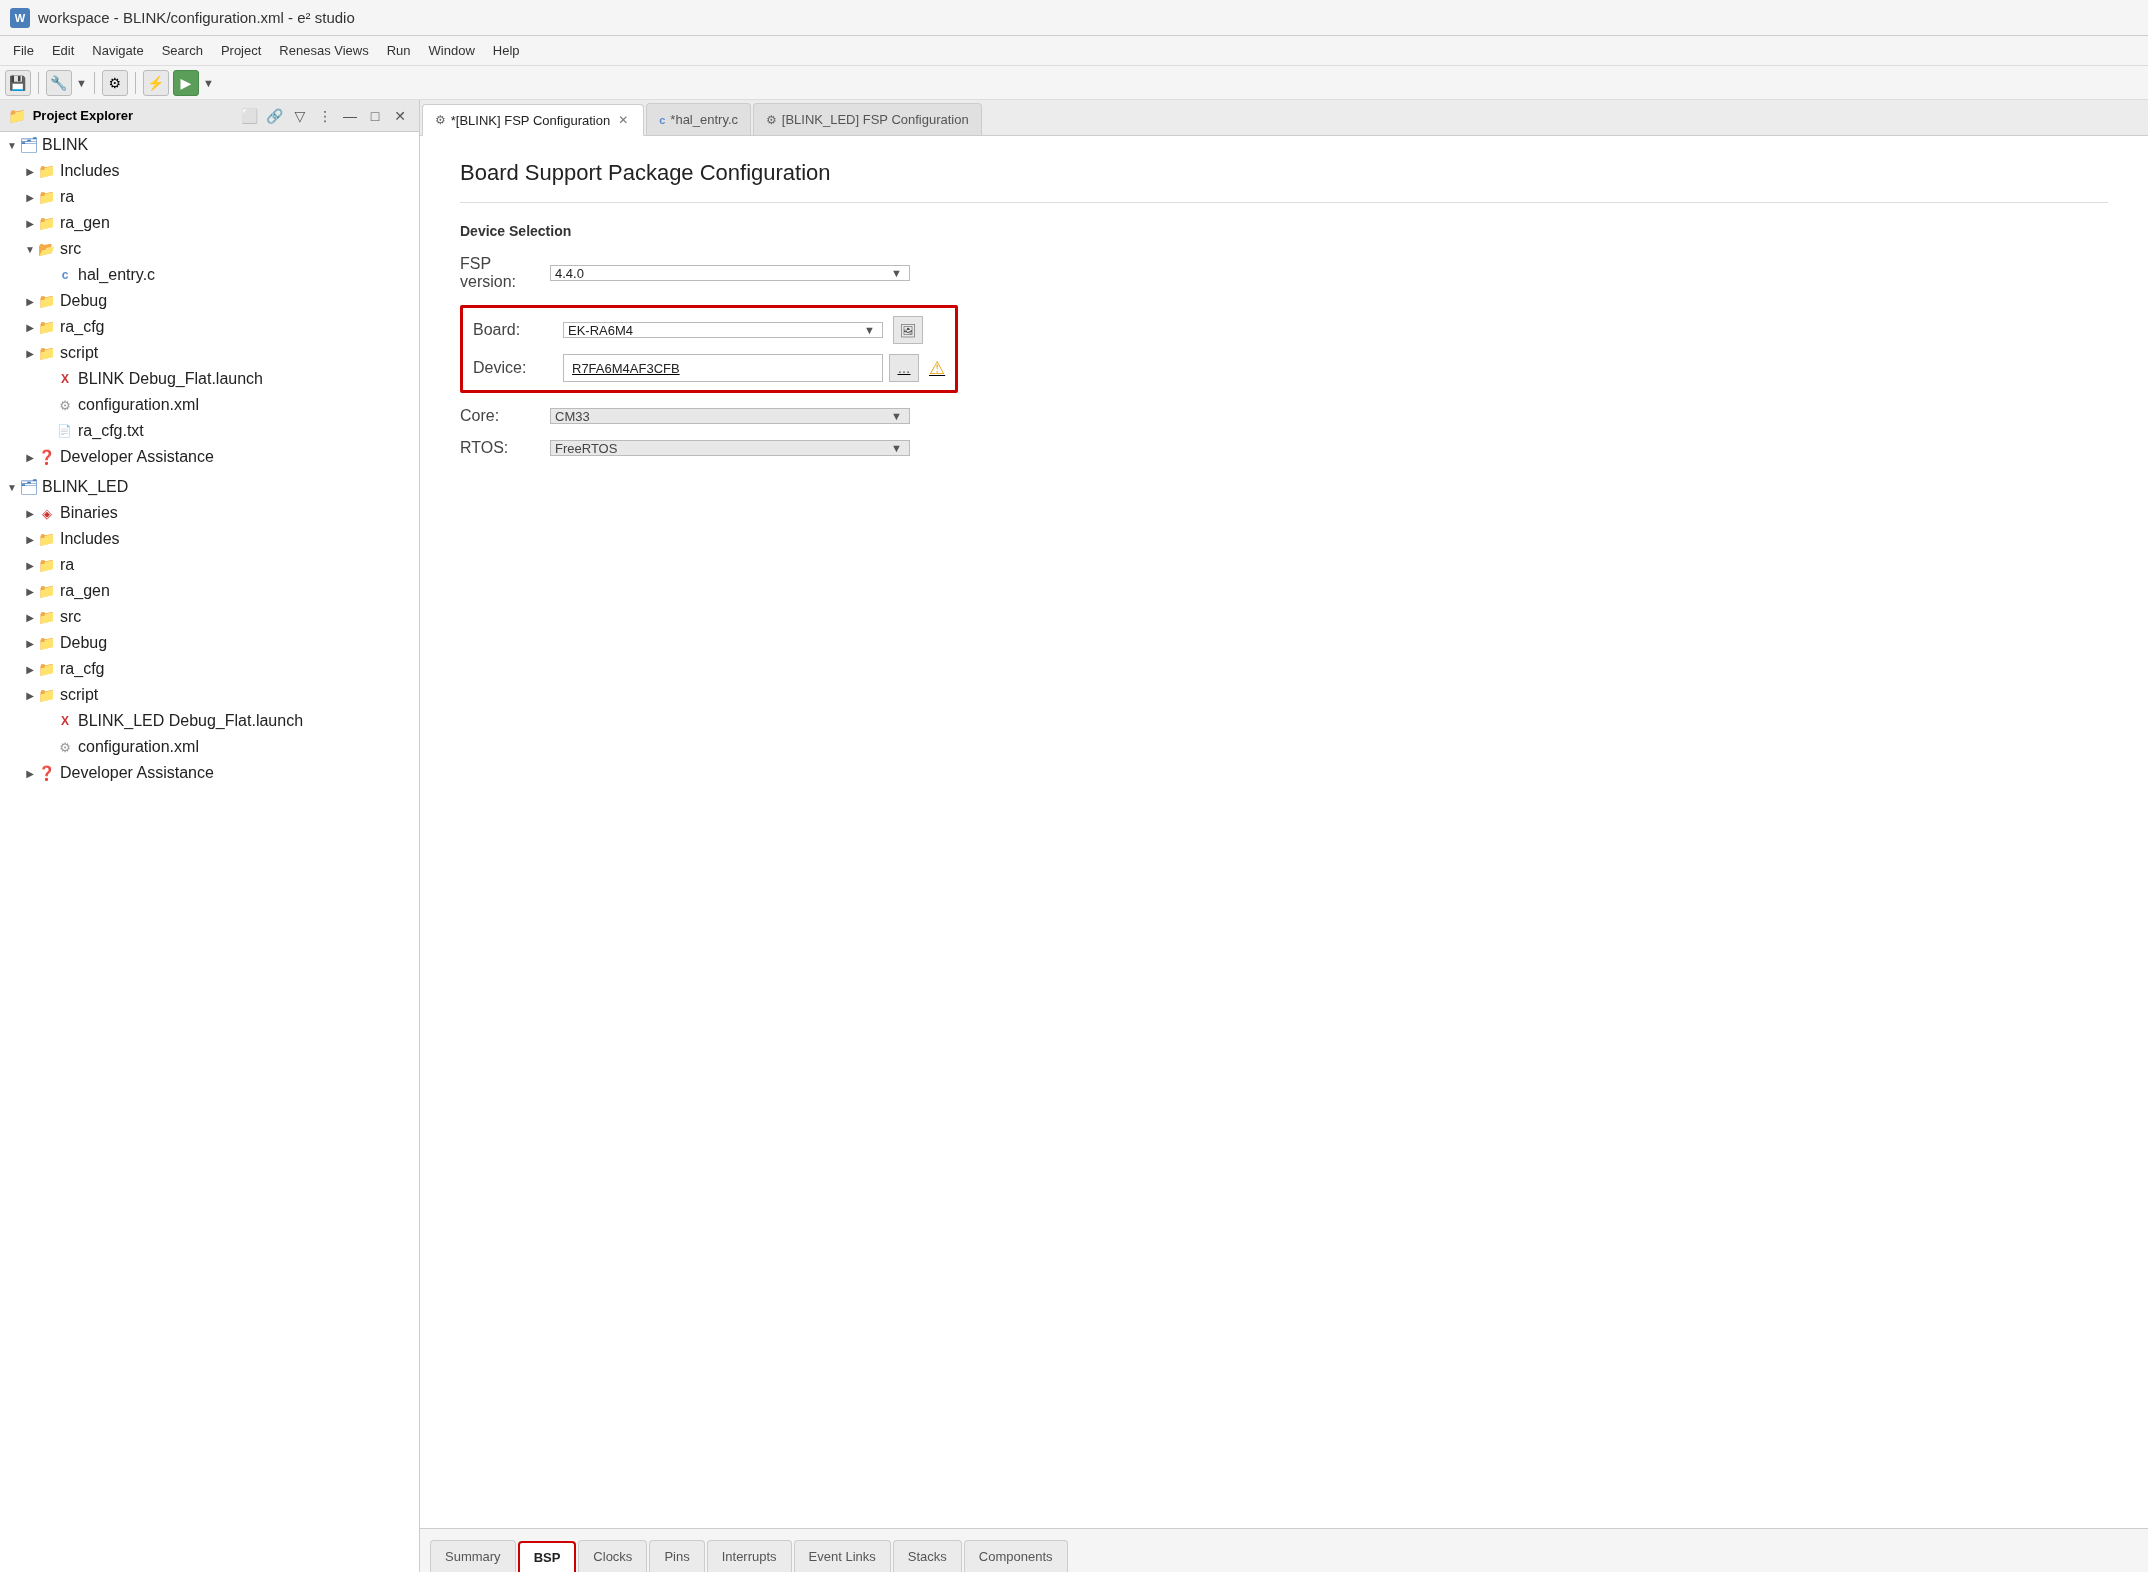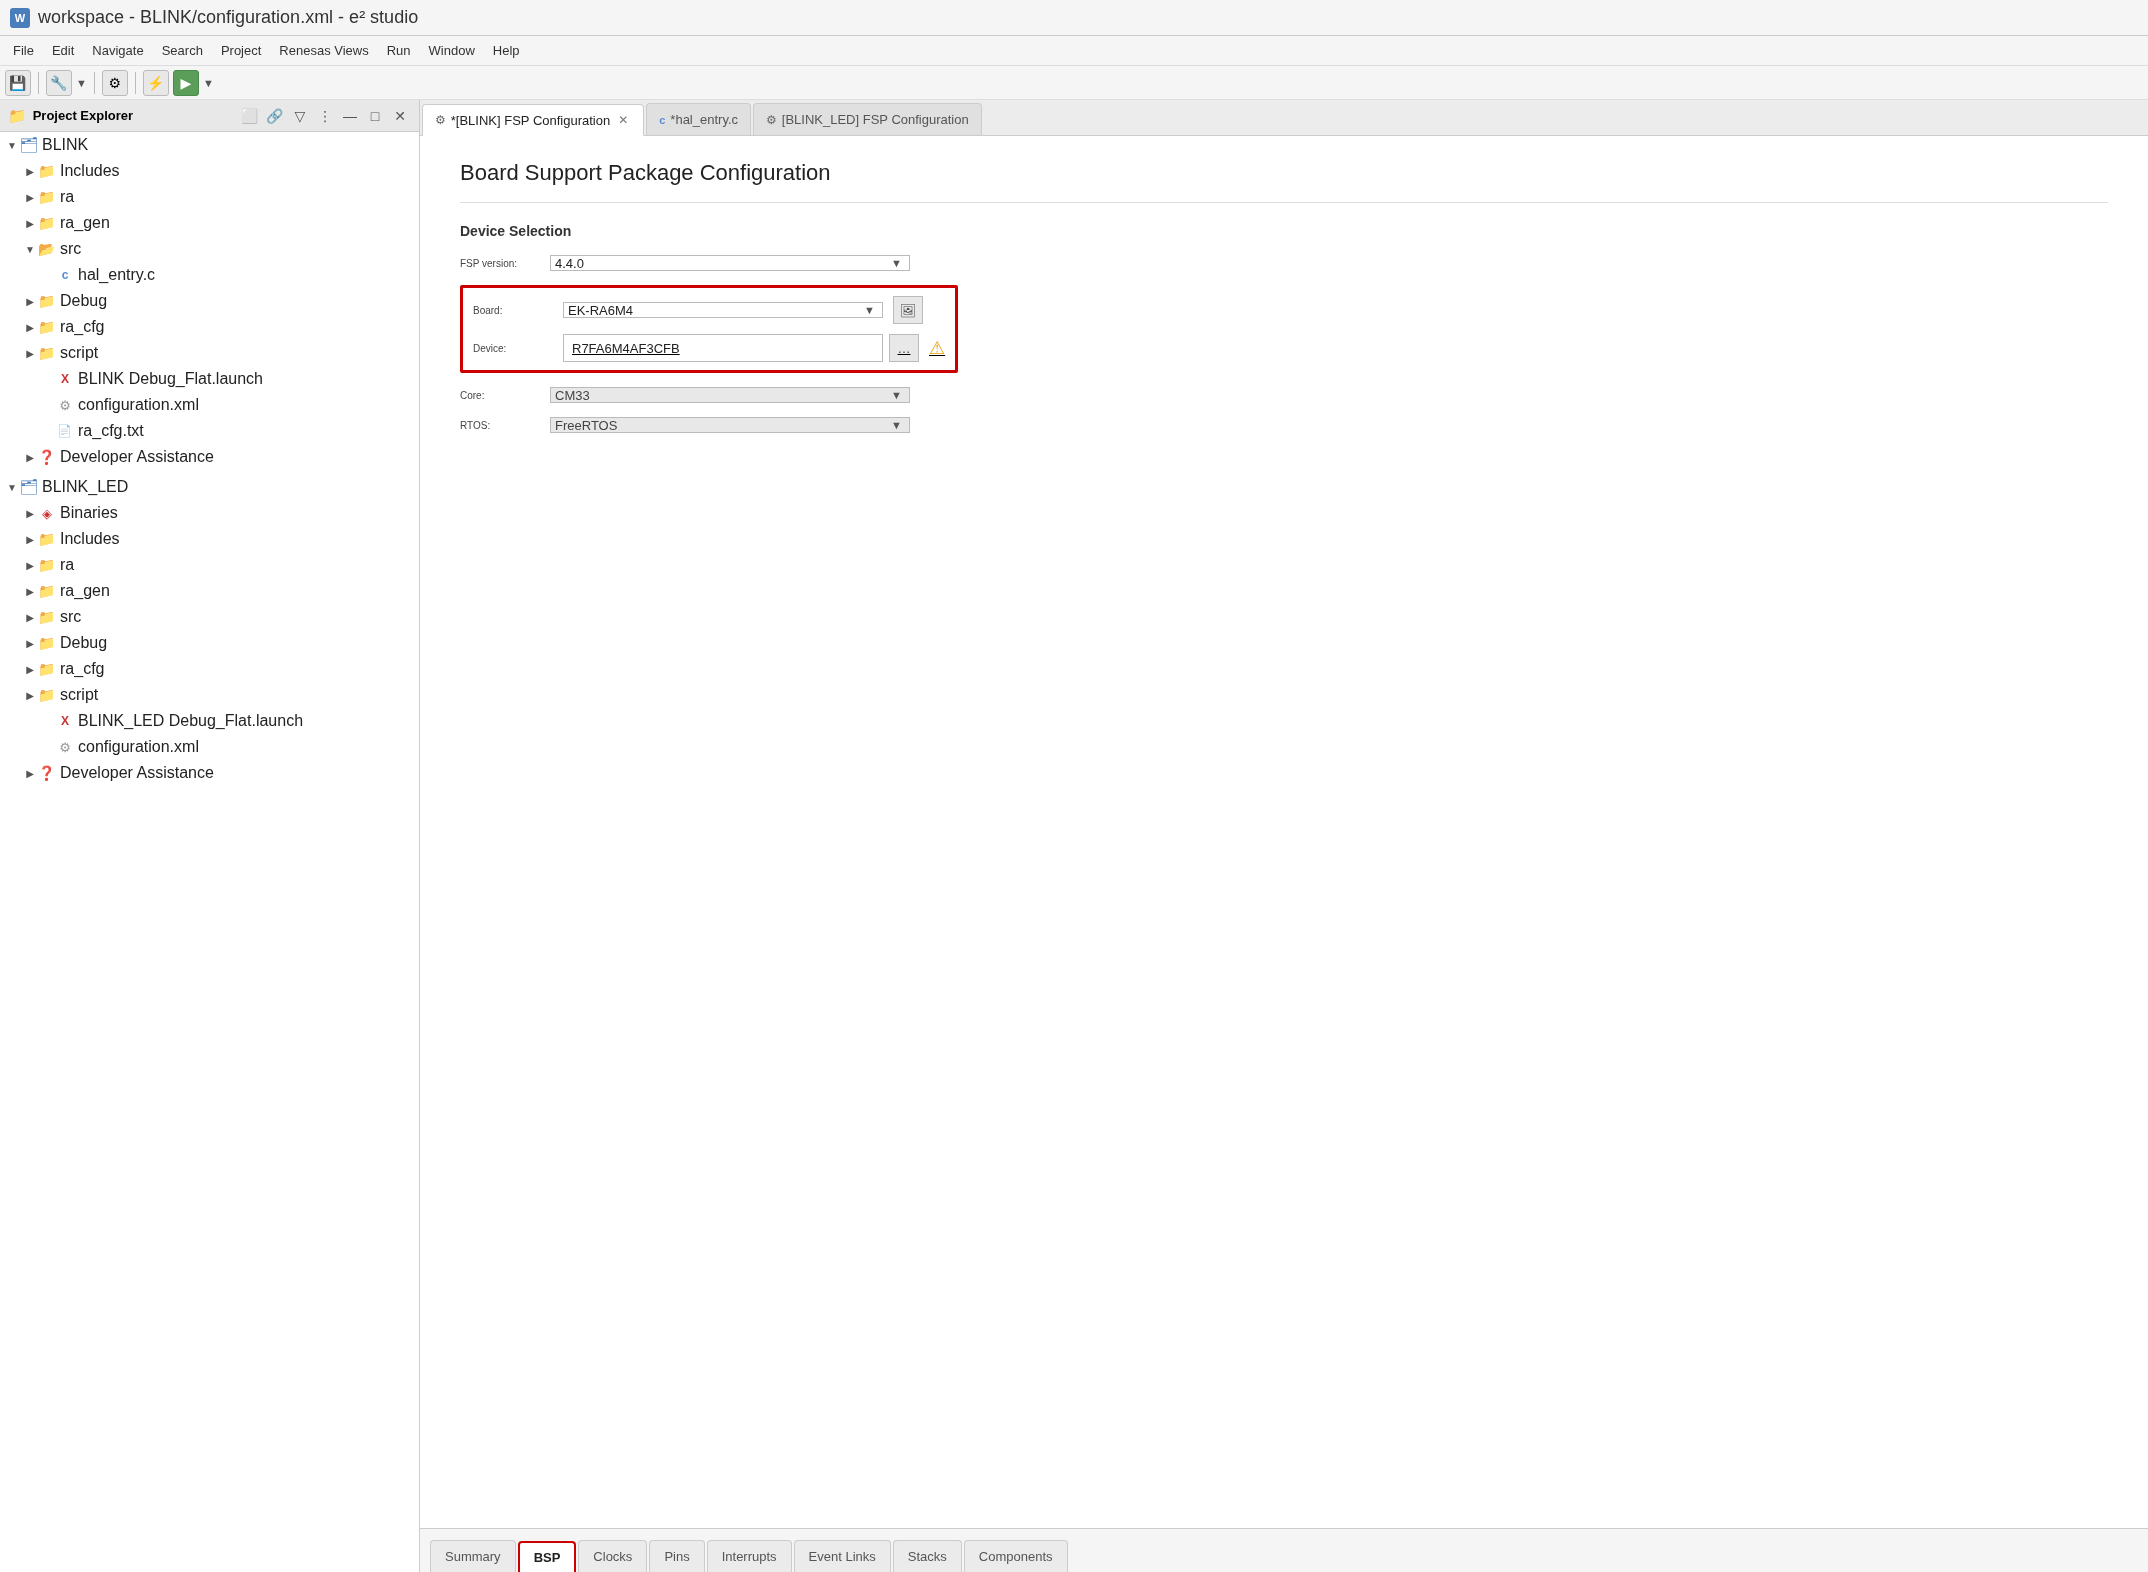--- a/index.html
+++ b/index.html
@@ -9,21 +9,21 @@
     .title-bar {
       background: #f5f5f5;
       border-bottom: 1px solid #ccc;
       padding: 4px 10px;
       display: flex;
       align-items: center;
       gap: 8px;
       height: 36px;
     }
     .title-bar-icon { width: 20px; height: 20px; background: #4a7ebb; border-radius: 3px; display: flex; align-items: center; justify-content: center; color: white; font-size: 11px; font-weight: bold; }
-    .title-bar-text { font-size: 18px; color: #333; }
+    .title-bar-text { font-size: 15px; color: #333; }
 
     
     .menu-bar {
       background: #f5f5f5;
       border-bottom: 1px solid #ddd;
       padding: 3px 5px;
       display: flex;
       align-items: center;
       gap: 2px;
       height: 30px;
@@ -223,21 +223,21 @@
       margin-bottom: 16px;
     }
 
     .form-row {
       display: flex;
       align-items: center;
       margin-bottom: 14px;
     }
     .form-label {
       width: 90px;
-      font-size: 10px;
+      font-size: 16px;
       color: #444;
       font-weight: 500;
     }
     .form-control {
       display: flex;
       align-items: center;
       gap: 6px;
     }
     .form-input {
       height: 28px;

